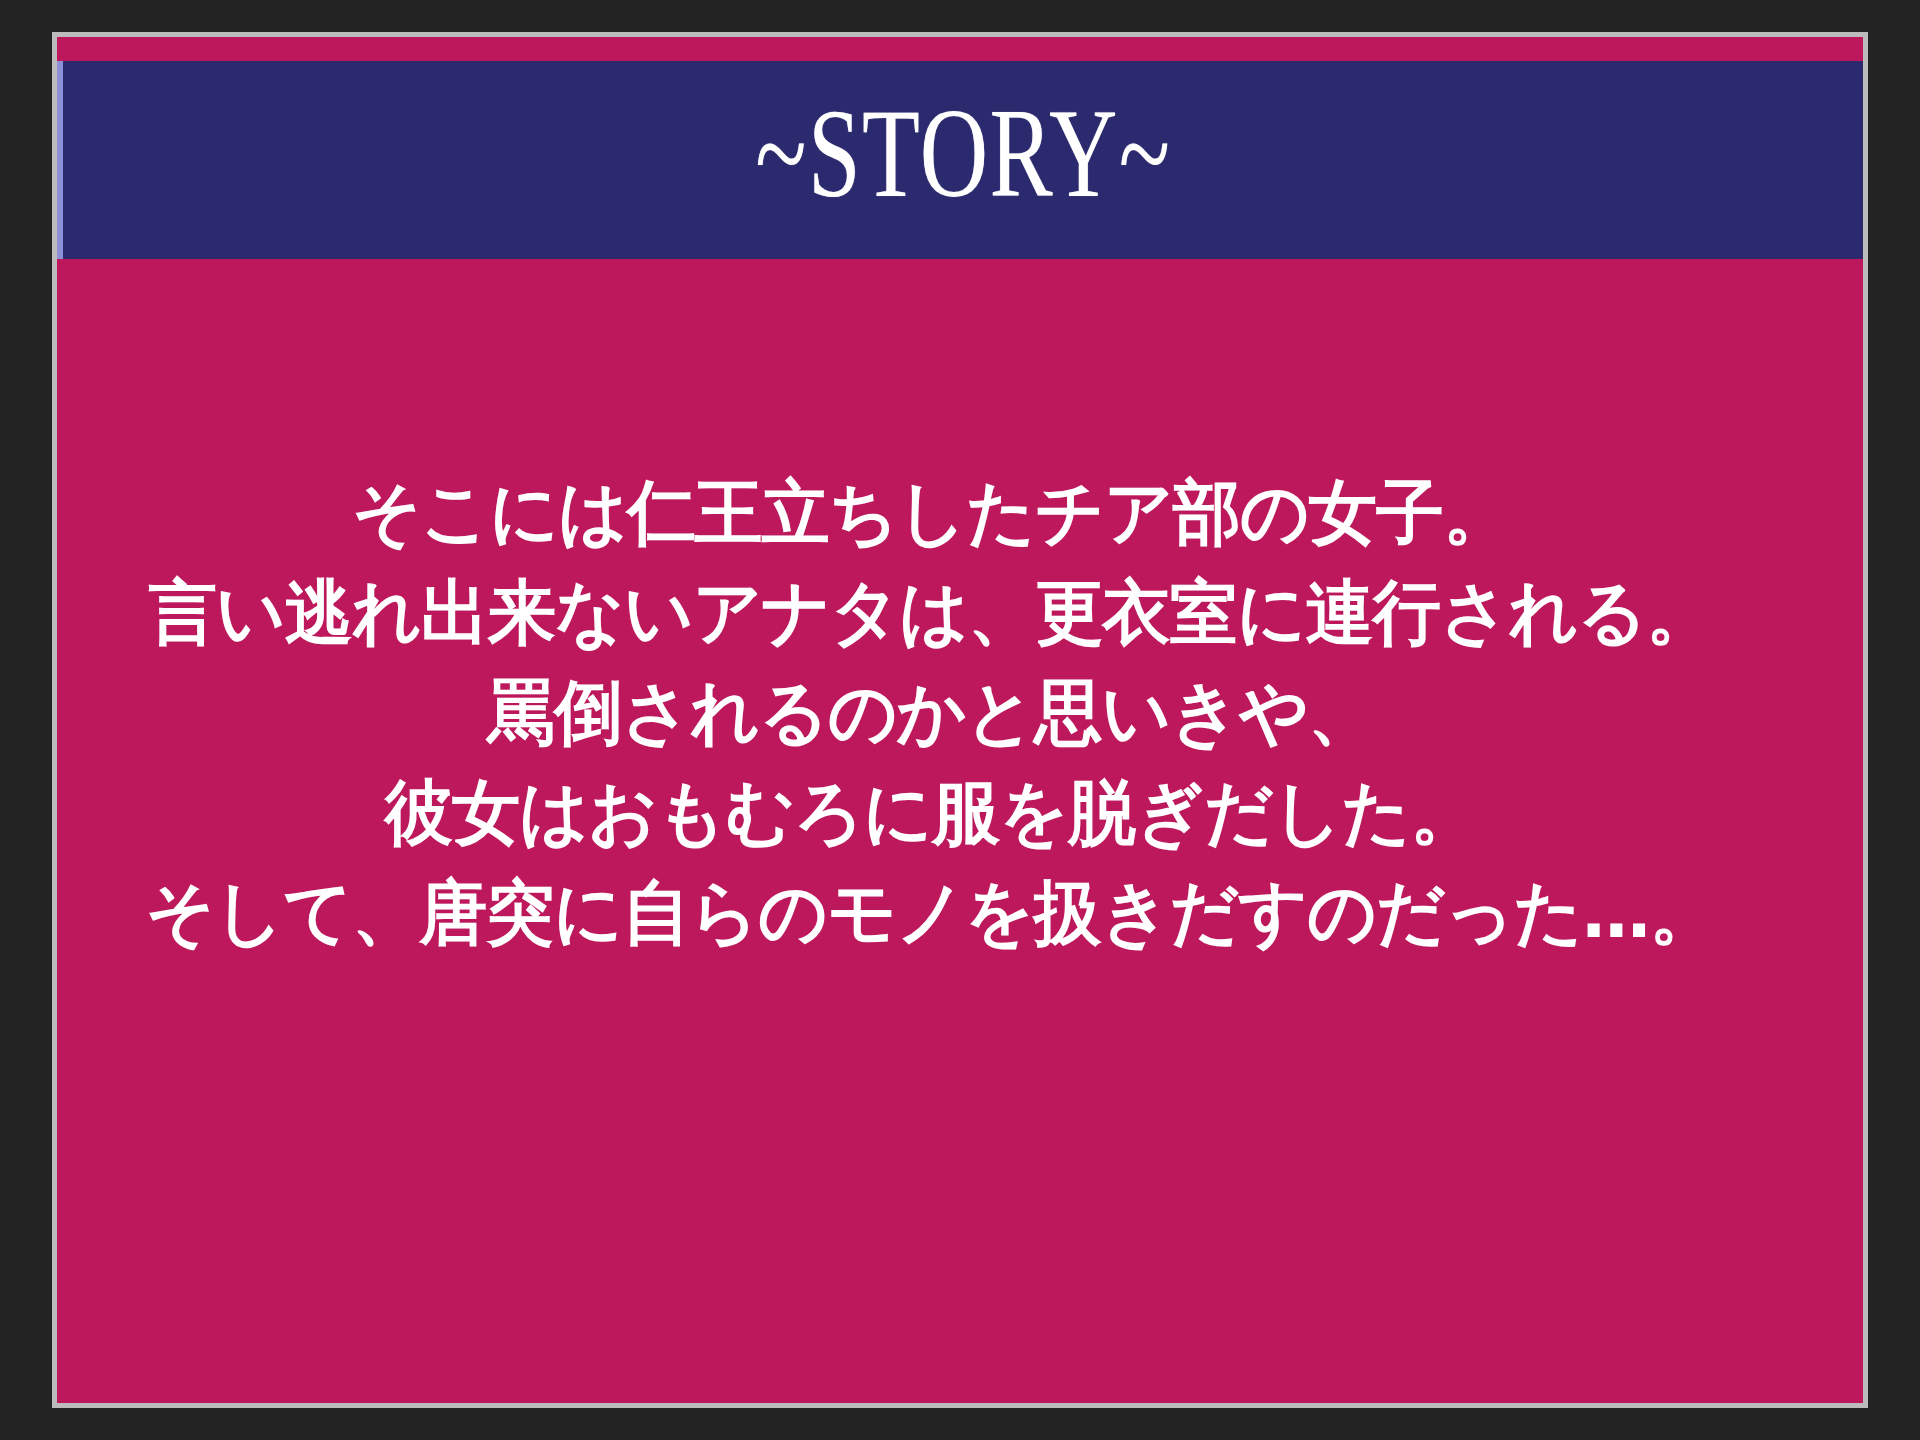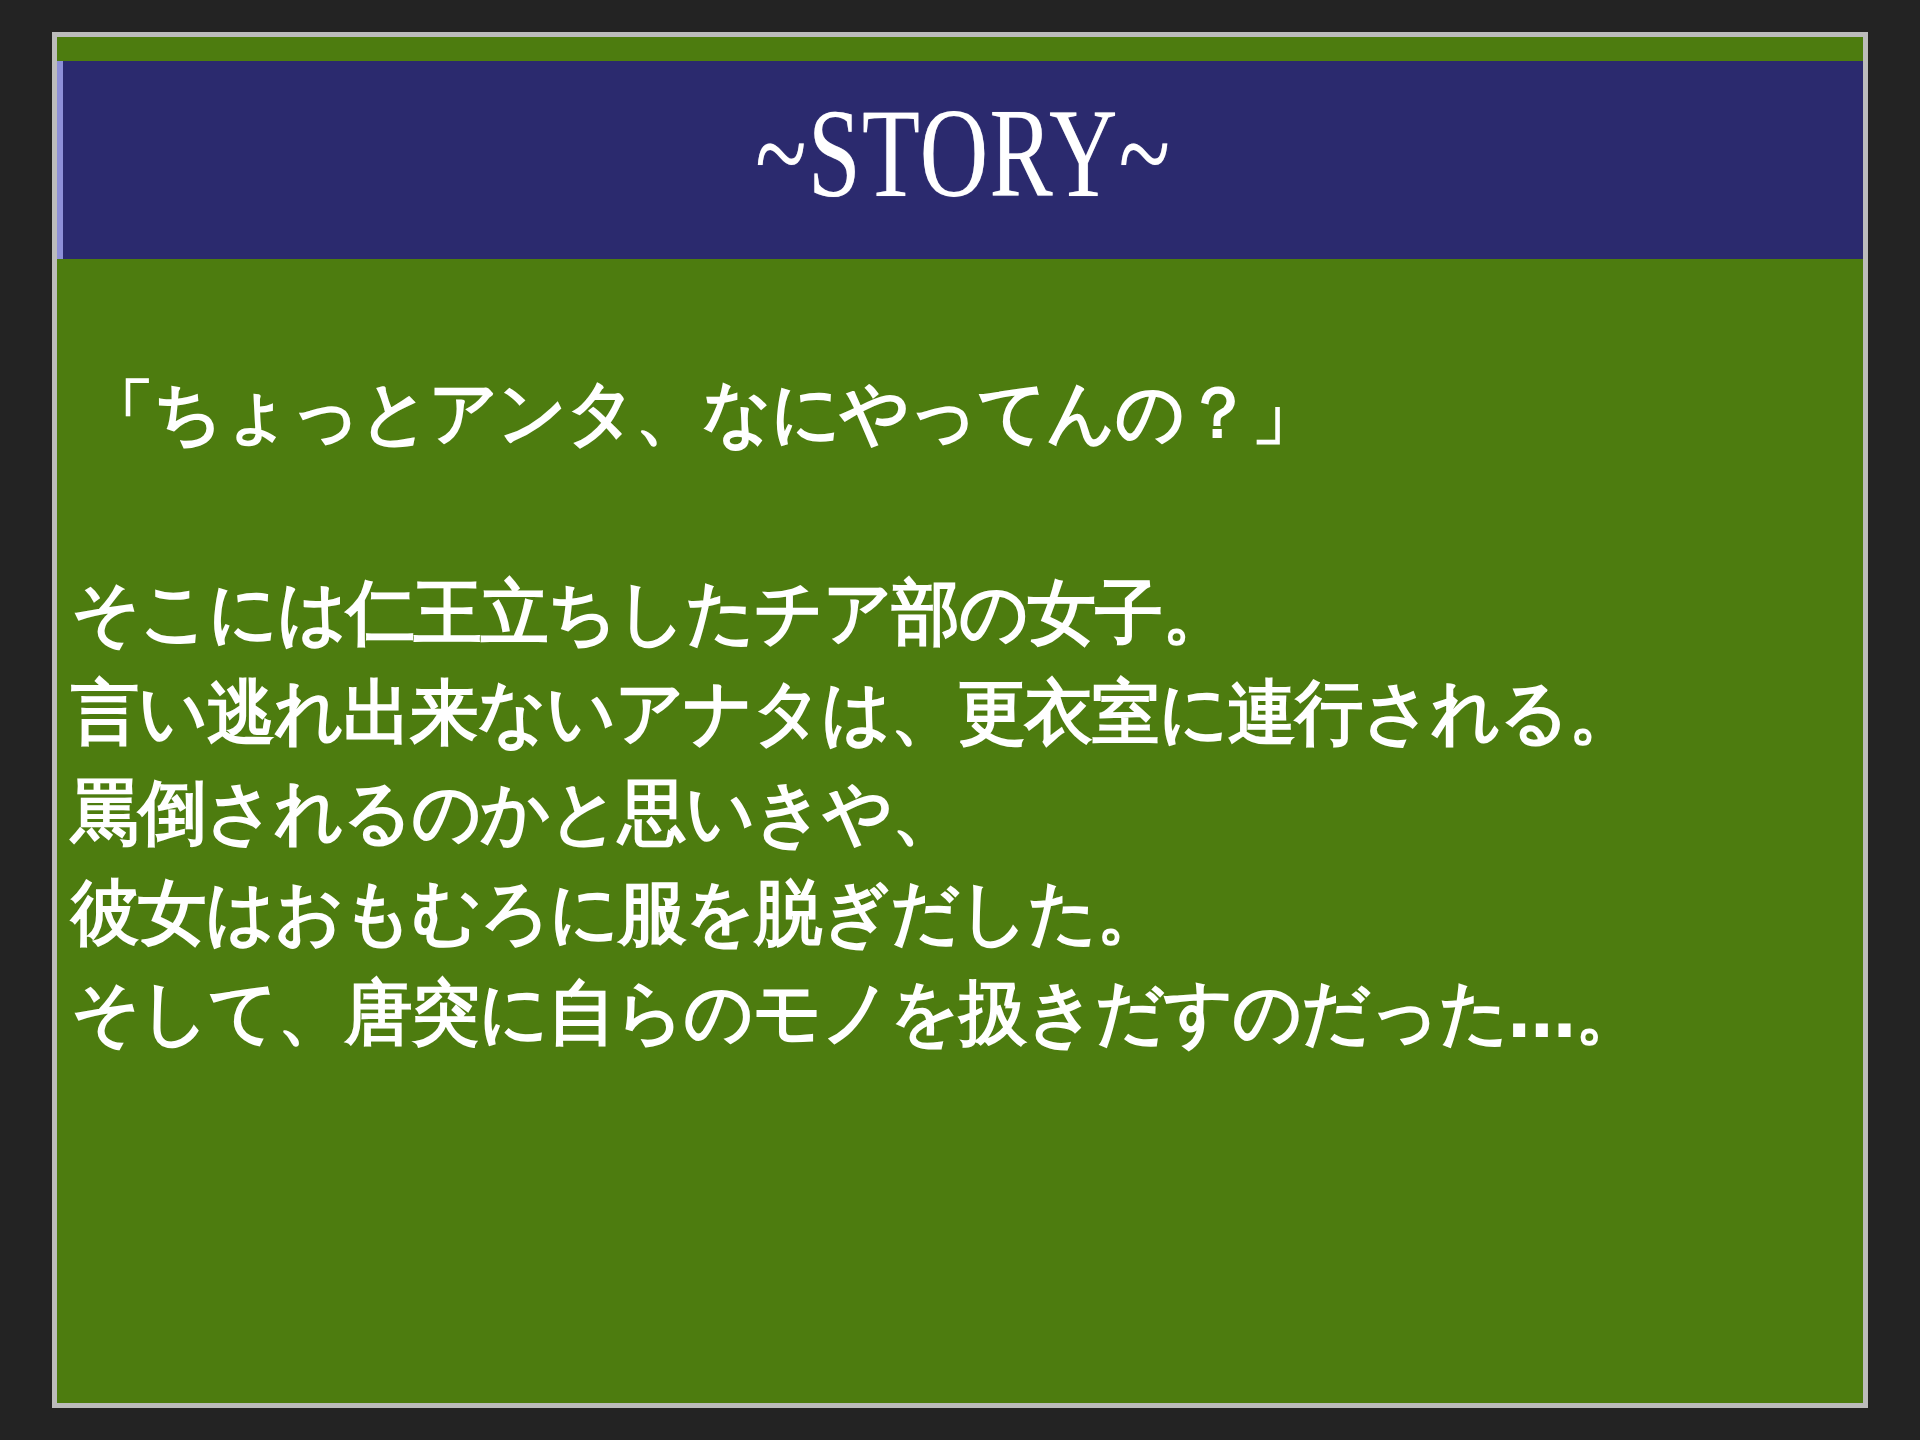--- a/index.html
+++ b/index.html
@@ -29,22 +29,23 @@
     width: 1816px;
     height: 1376px;
     box-sizing: border-box;
     border: 5px solid #bcbcbc;
     background: #232323;
   }
 
   .frame-inner {
     position: absolute;
     inset: 0;
-    background: #4d7c0f;
+    background: #be185d;
     overflow: hidden;
+    text-align: center;
   }
 
   
   .banner {
     position: absolute;
     left: 0;
     top: 24px;
     width: 100%;
     height: 198px;
     background: #2b2a6e;
@@ -119,23 +120,20 @@
         <div class="banner-title">~STORY~</div>
       </div>
 
       <div class="story-body">
 
 
         <div class="para">
           <div class="line blank"> </div>
         </div>
 
-        <div class="para">
-          <div class="line indent">「ちょっとアンタ、なにやってんの？」</div>
-        </div>
 
         <div class="para">
           <div class="line blank"> </div>
         </div>
 
         <div class="para">
           <div class="line">そこには仁王立ちしたチア部の女子。</div>
           <div class="line">言い逃れ出来ないアナタは、更衣室に連行される。</div>
           <div class="line">罵倒されるのかと思いきや、</div>
           <div class="line">彼女はおもむろに服を脱ぎだした。</div>

